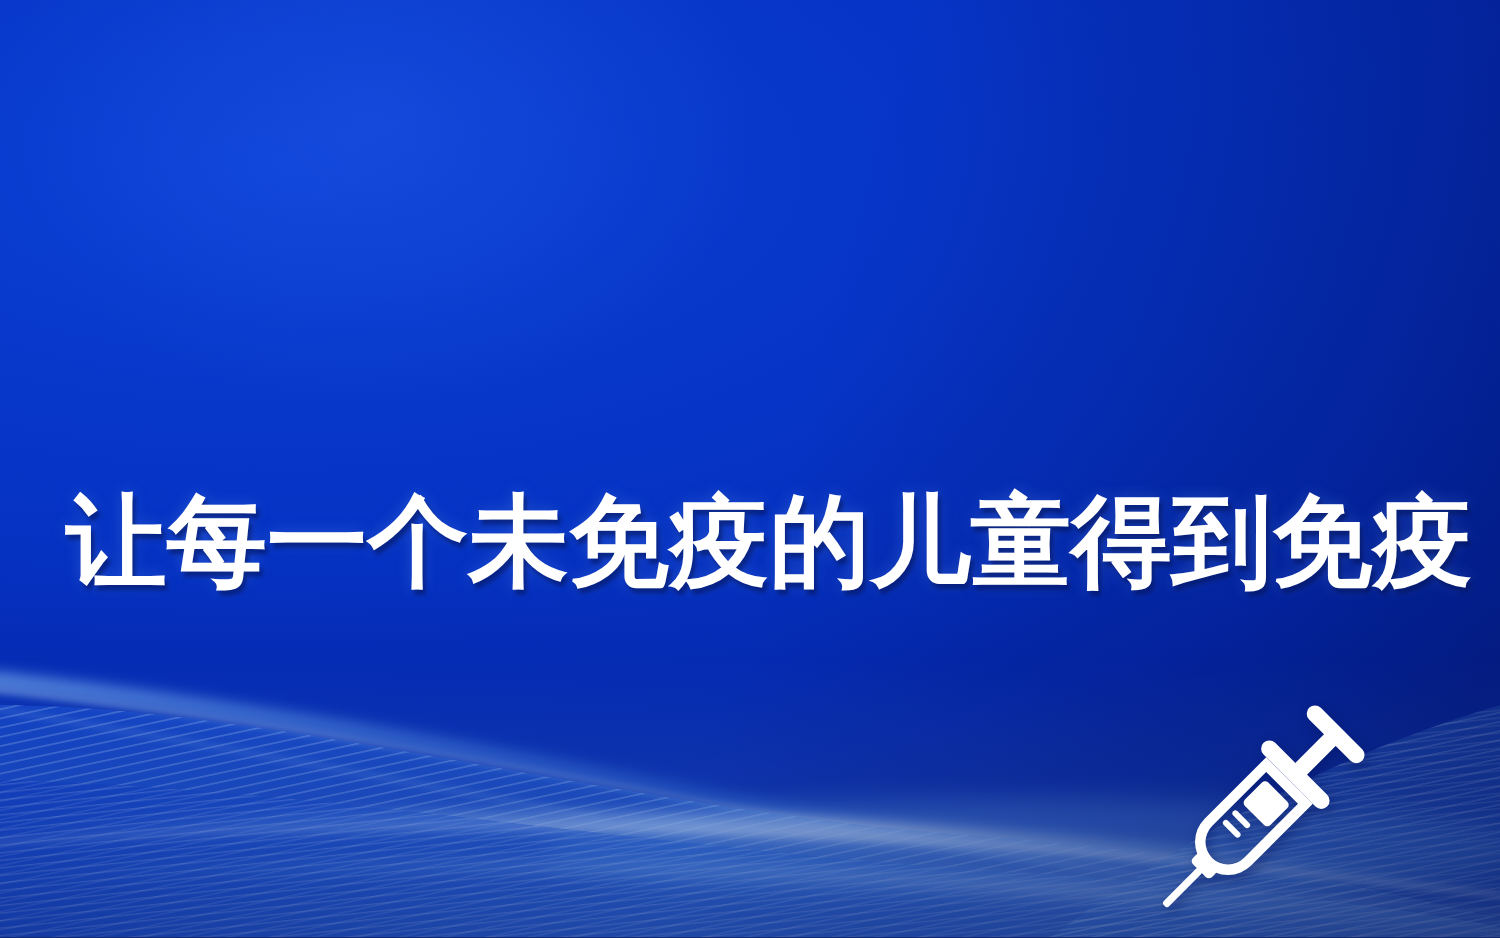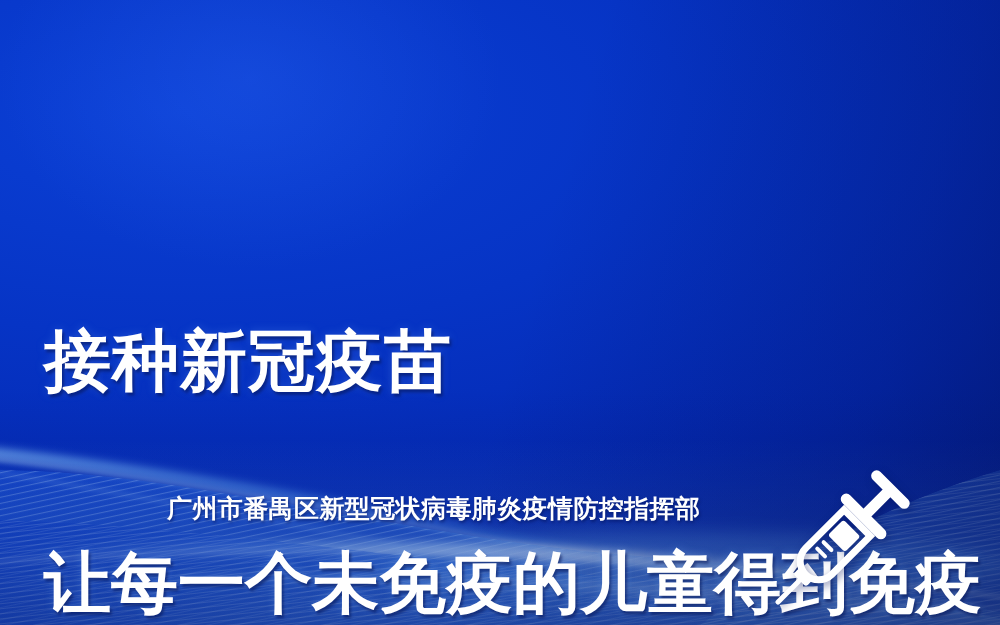--- a/index.html
+++ b/index.html
@@ -199,25 +199,23 @@
       <path d="M1000,470 C880,505 780,565 700,625 L1000,625 Z" fill="url(#lineTex2)"></path>
     </g>
 
     <path d="M-20,470 C120,492 260,520 400,545" fill="none" stroke="#A9D6FF" stroke-opacity="0.35" stroke-width="1.6" filter="url(#softBlur2)"></path>
   </svg>
 
   <div class="bg-vignette-right"></div>
   <div class="bg-vignette-bottom"></div>
 
   <div class="headline">
-    <span class="hl-line hl-line1">接种新冠疫苗</span>
     <span class="hl-line hl-line2">让每一个未免疫的儿童得到免疫</span>
   </div>
 
-  <div class="footer-org">广州市番禺区新型冠状病毒肺炎疫情防控指挥部</div>
 
   <div class="syringe-wrap">
     <svg width="160" height="160" viewBox="0 0 160 160">
       <g transform="rotate(45 80 80)" fill="#ffffff">
 
         <rect x="55" y="6" width="50" height="11" rx="5.5"></rect>
 
         <rect x="74.5" y="14" width="11" height="34" rx="3"></rect>
 
         <rect x="50" y="44" width="60" height="11" rx="5.5"></rect>

